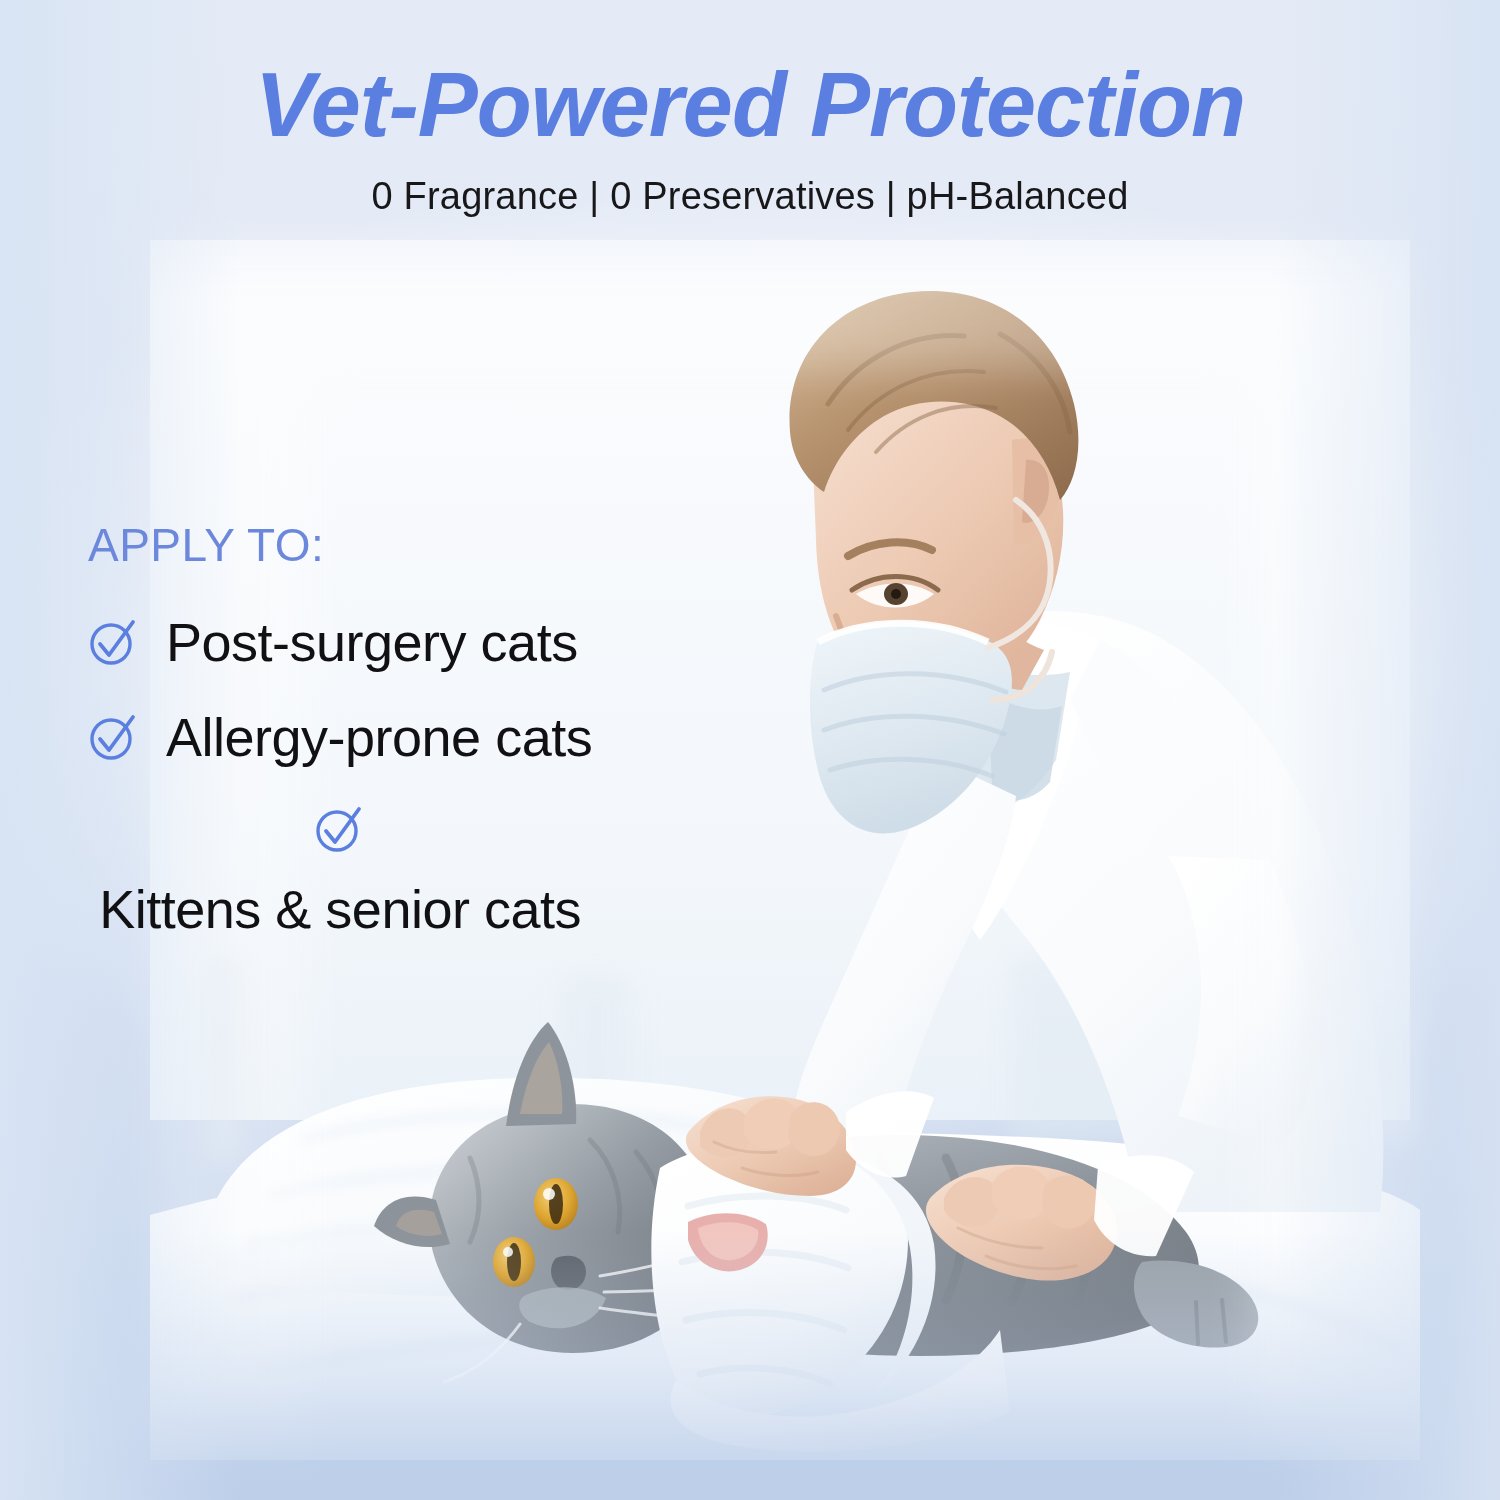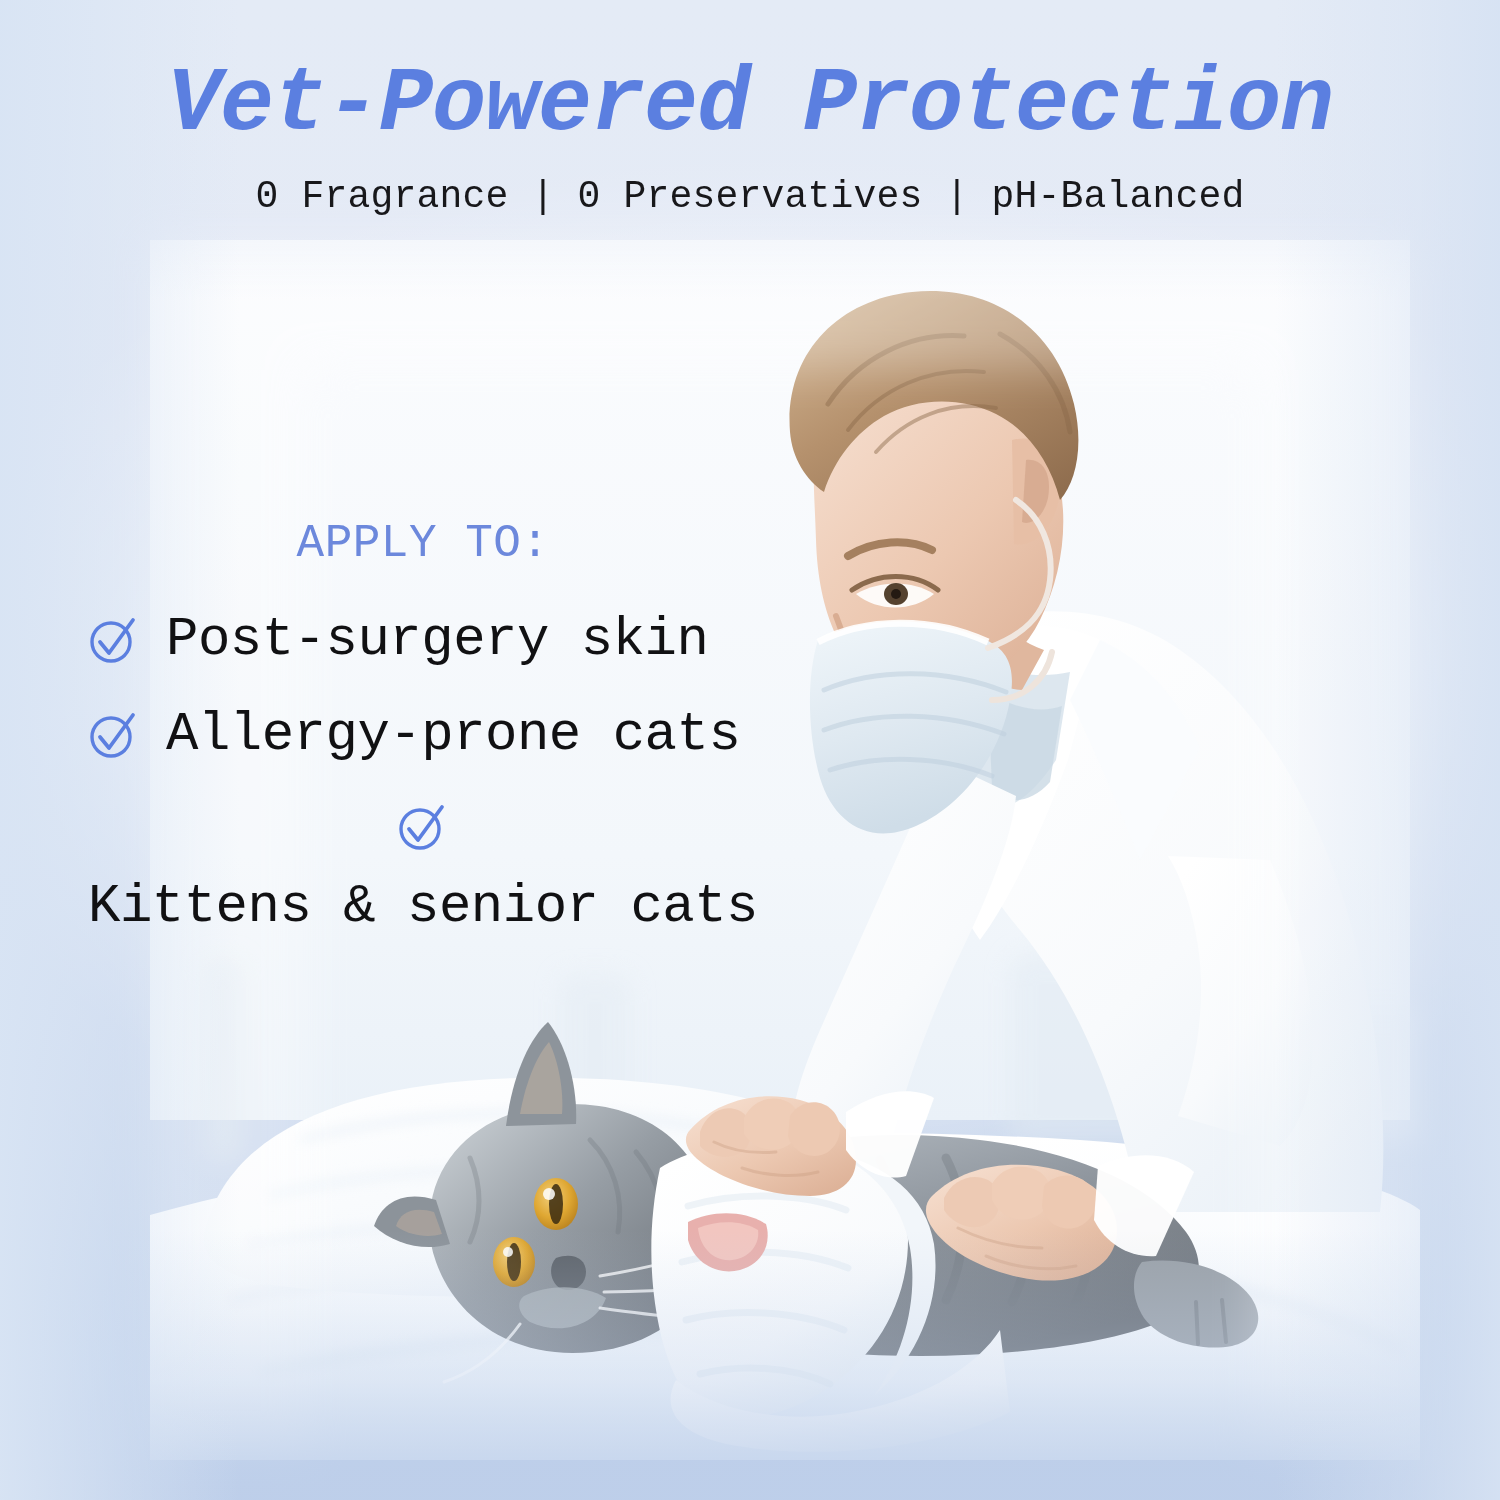--- a/index.html
+++ b/index.html
@@ -5,21 +5,21 @@
   html, body {
     margin: 0;
     padding: 0;
     background: #ffffff;
   }
   #canvas {
     position: relative;
     width: 1500px;
     height: 1500px;
     overflow: hidden;
-    font-family: Liberation Mono, monospace;
+    font-family: Liberation Sans, sans-serif;
     
     background:
       linear-gradient(178deg, #e6ebf6 0%, #e4e9f5 28%, #dde5f3 46%, #d2ddf0 62%, #c6d5ec 78%, #bdcfea 90%, #b8cbe8 100%);
   }
 
   
   .bg-bloom {
     position: absolute;
     left: -6%;
     top: 8%;
@@ -68,21 +68,20 @@
     left: 88px;
     top: 518px;
     z-index: 40;
   }
   .apply-title {
     font-size: 46px;
     font-weight: 400;
     color: #6c88dc;
     letter-spacing: 0.5px;
     margin-bottom: 42px;
-    text-align: center;
   }
   .bullet {
     display: flex;
     align-items: center;
     gap: 26px;
     margin-bottom: 38px;
   }
   .bullet:last-child { margin-bottom: 0; flex-direction: column; }
   .check-icon {
     flex: 0 0 auto;
@@ -415,21 +414,21 @@
   <div class="apply-block">
     <div class="apply-title">APPLY TO:</div>
 
     <div class="bullet">
       <span class="check-icon">
         <svg viewBox="0 0 52 52" width="52" height="52" xmlns="http://www.w3.org/2000/svg">
           <circle cx="23" cy="28" r="19" fill="none" stroke="#5b7fe0" stroke-width="3.4"></circle>
           <path d="M12 28 L21 39 L45 6" fill="none" stroke="#5b7fe0" stroke-width="3.8" stroke-linecap="round" stroke-linejoin="round"></path>
         </svg>
       </span>
-      <span class="bullet-label">Post-surgery skin</span>
+      <span class="bullet-label">Post-surgery cats</span>
     </div>
 
     <div class="bullet">
       <span class="check-icon">
         <svg viewBox="0 0 52 52" width="52" height="52" xmlns="http://www.w3.org/2000/svg">
           <circle cx="23" cy="28" r="19" fill="none" stroke="#5b7fe0" stroke-width="3.4"></circle>
           <path d="M12 28 L21 39 L45 6" fill="none" stroke="#5b7fe0" stroke-width="3.8" stroke-linecap="round" stroke-linejoin="round"></path>
         </svg>
       </span>
       <span class="bullet-label">Allergy-prone cats</span>

